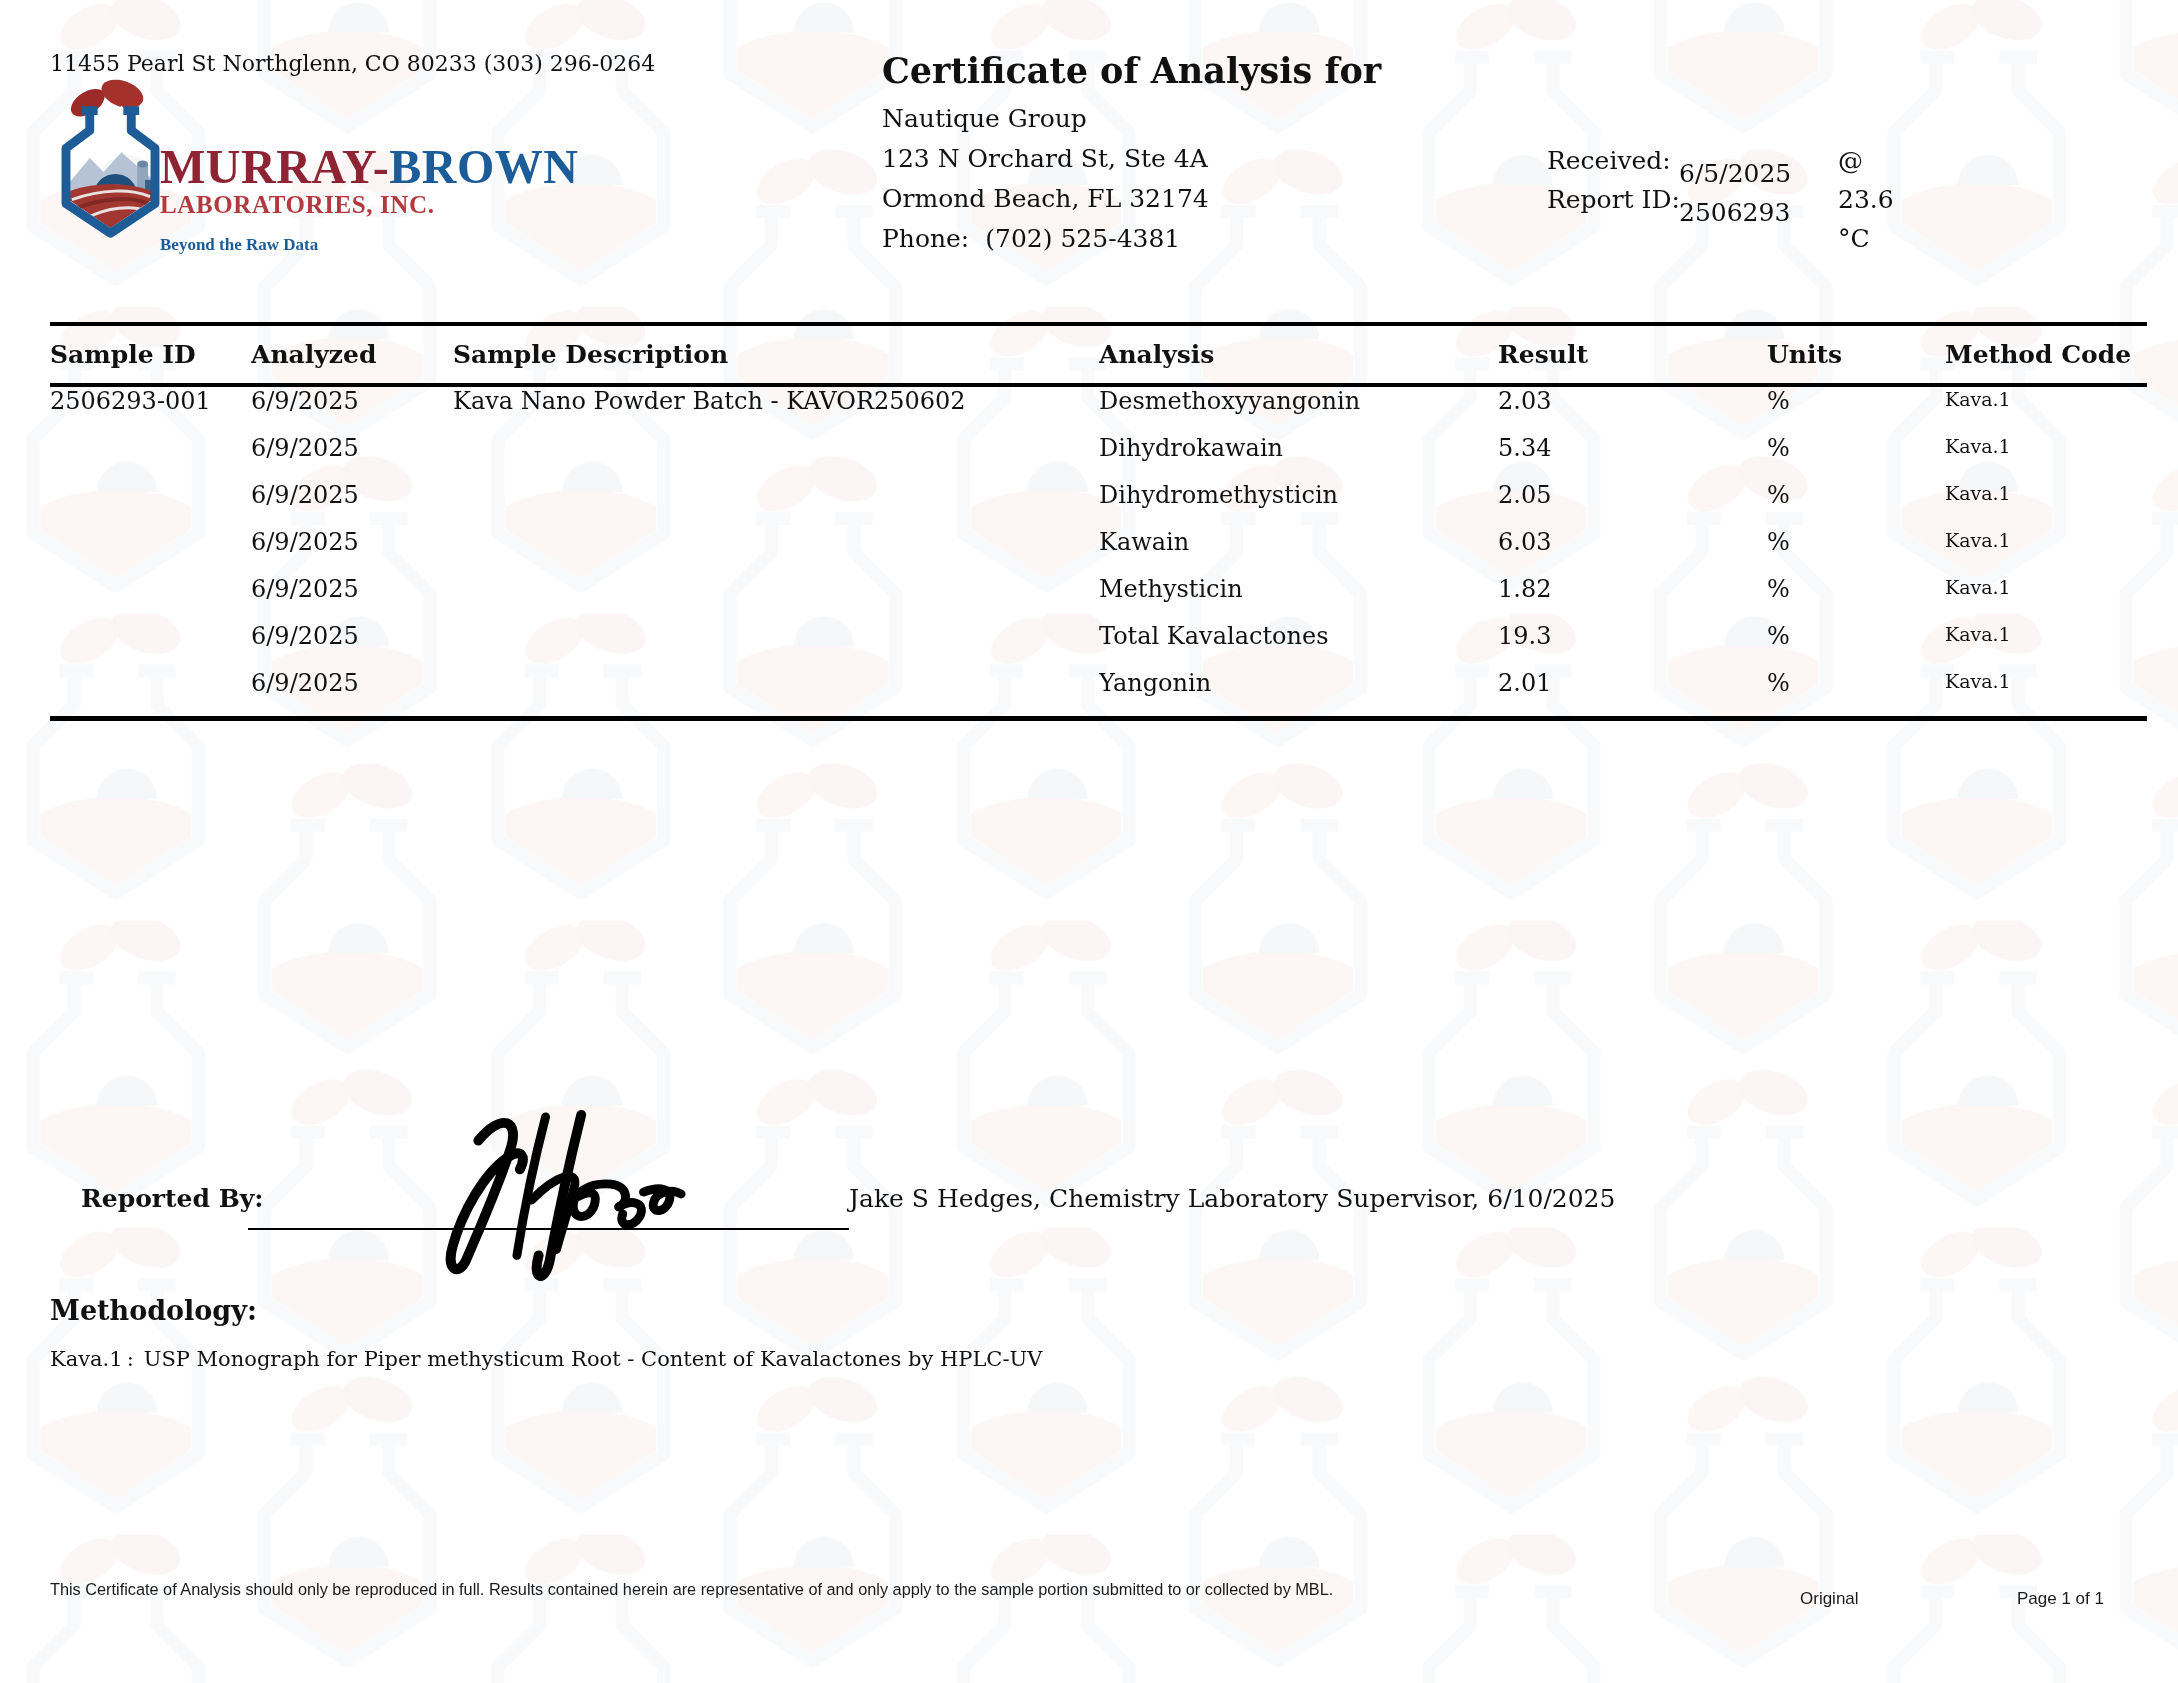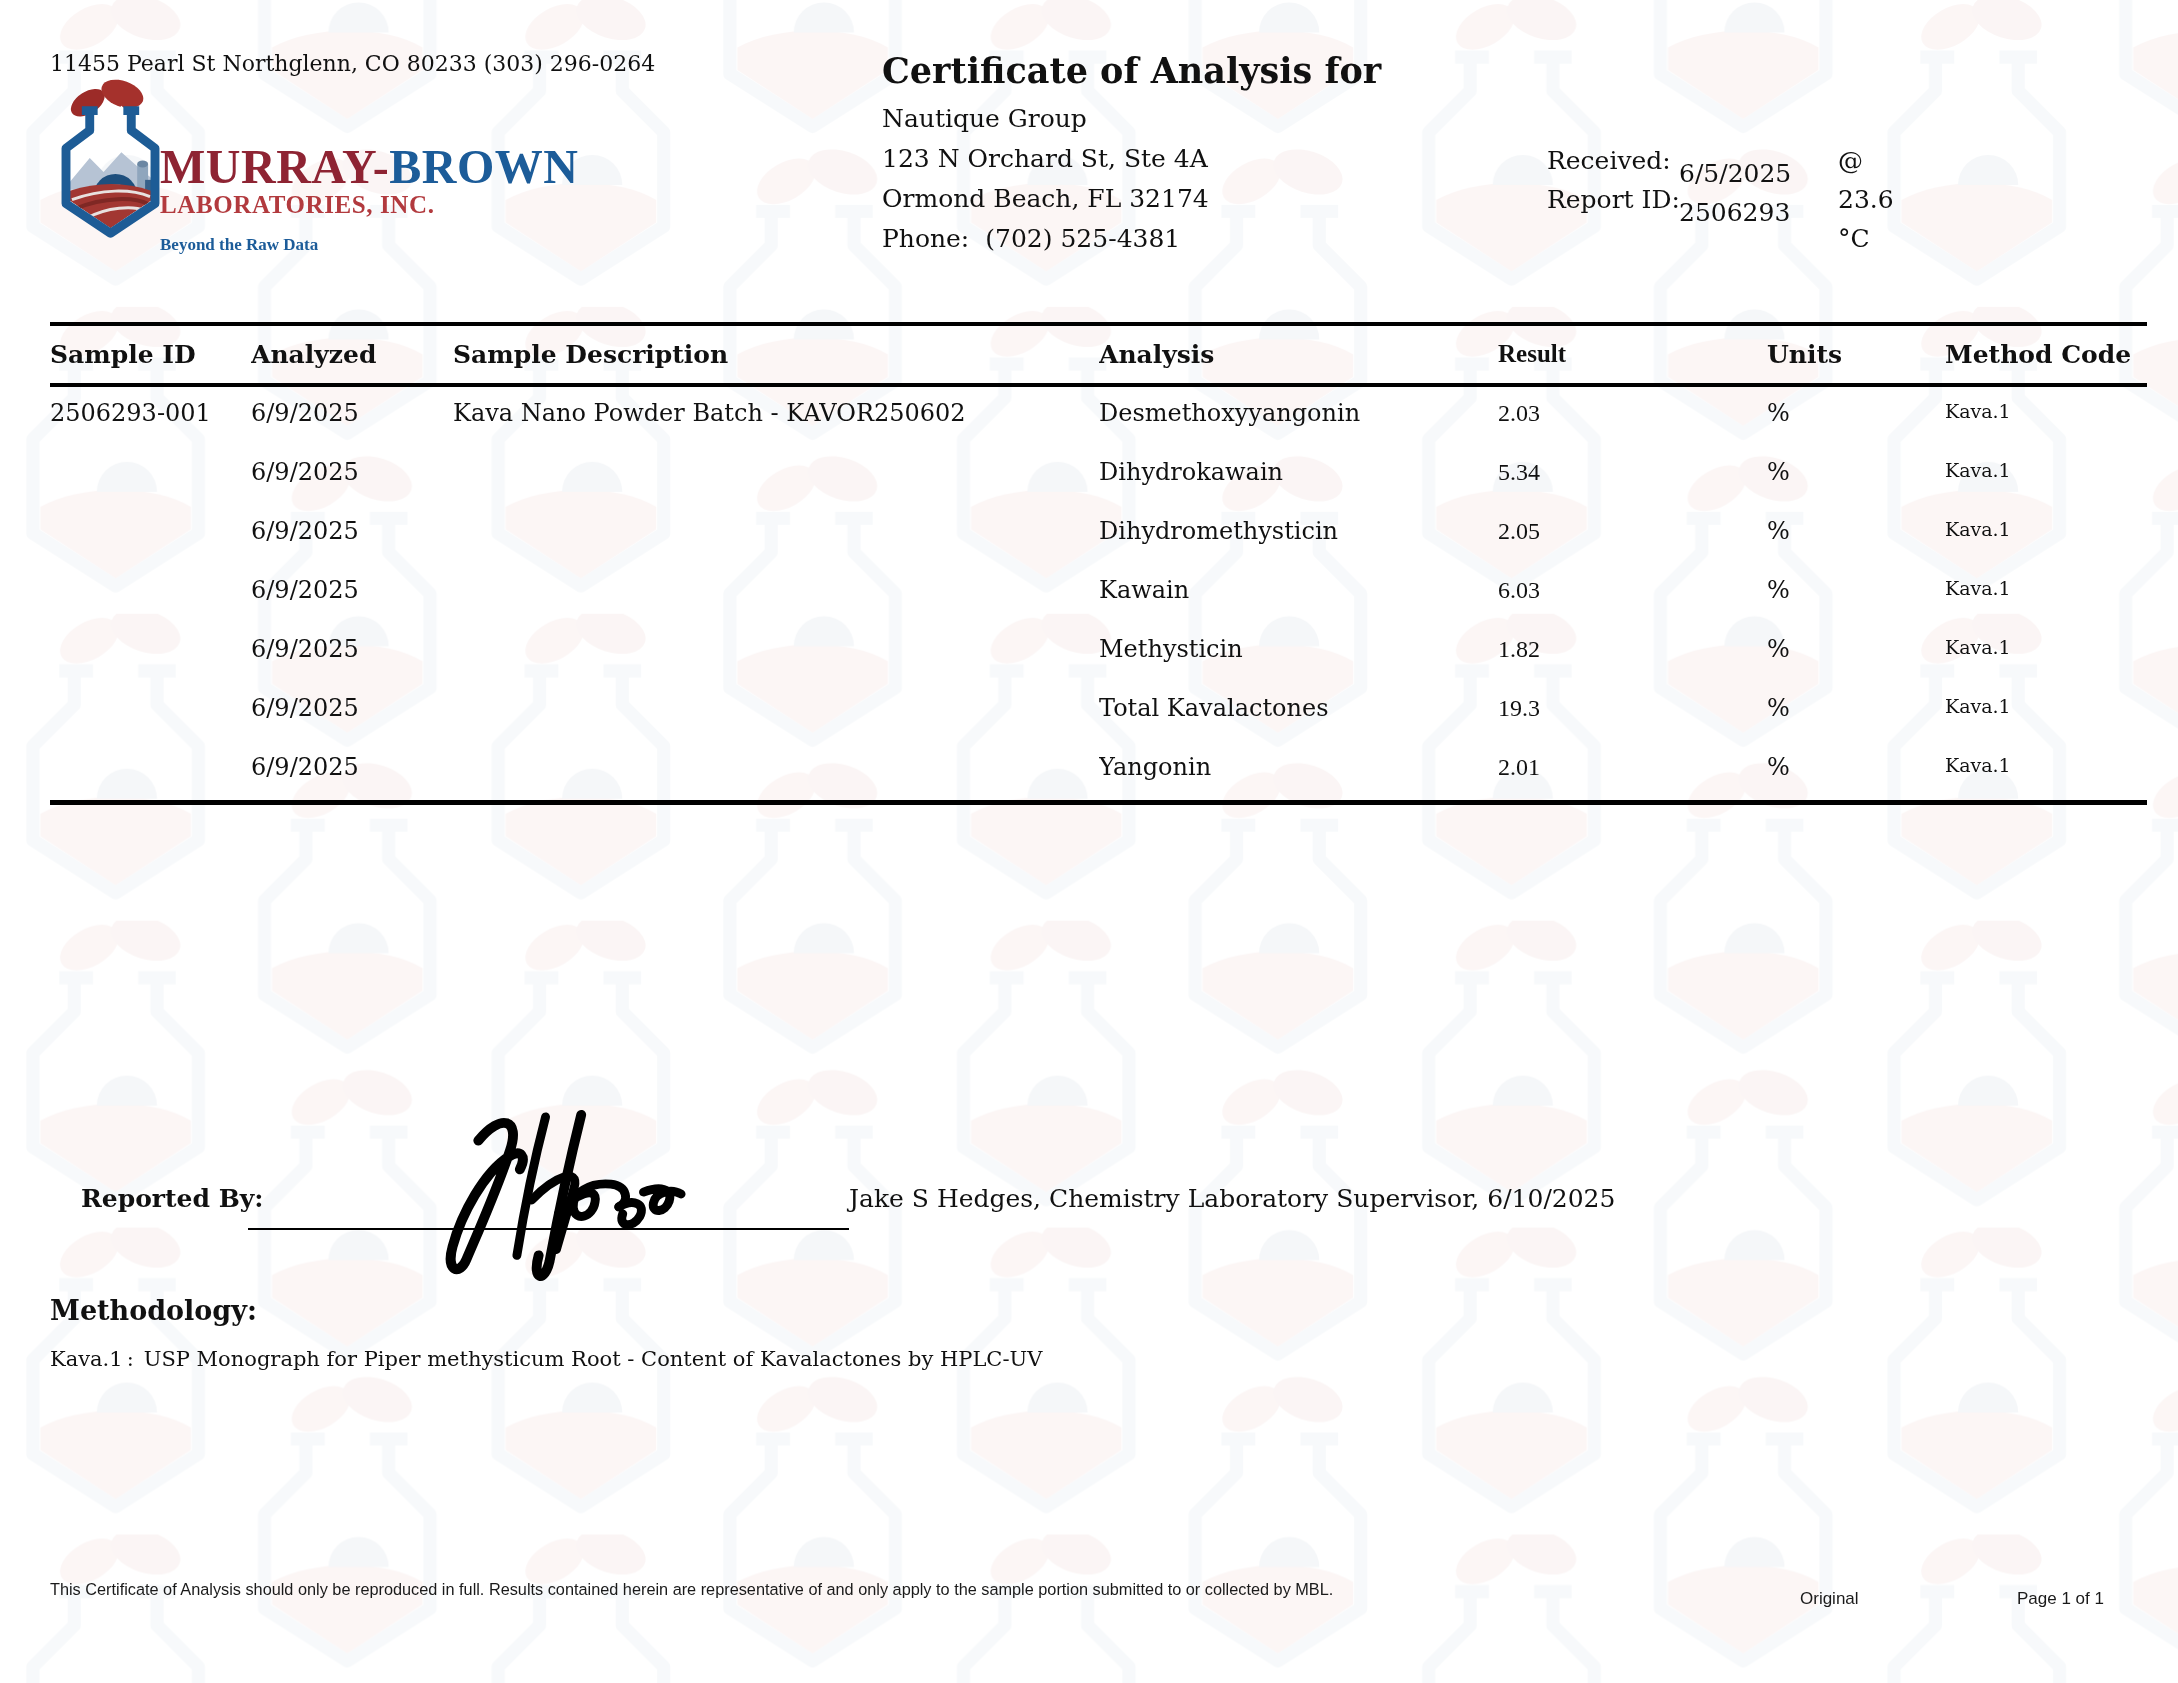--- a/index.html
+++ b/index.html
@@ -26,24 +26,24 @@
   .received-block{left:1547px;top:141px;font-size:25px;line-height:39px;}
   .rcv-row{position:relative;height:39px;}
   .rcv-val{position:absolute;left:132px;top:0;margin-top:13px;}
   .rcv-temp{position:absolute;left:291px;top:0;}
 
   
   .coa-table{left:50px;top:322px;width:2097px;}
   .t-topline{height:4px;background:#000;}
   .t-header{display:flex;height:43px;border-bottom:4px solid #000;font-weight:bold;
             font-size:25px;padding-top:14px;box-sizing:content-box;}
-  .t-row{display:flex;height:44px;font-size:24px;line-height:22px;padding-top:15px;}
+  .t-row{display:flex;height:44px;font-size:24px;line-height:22px;padding-top:3px;}
   .tc{overflow:hidden;white-space:nowrap;}
   .col-0{width:201px;} .col-1{width:202px;} .col-2{width:646px;}
-  .col-3{width:399px;} .col-4{width:269px;font-family:Liberation Serif, serif;} .col-5{width:178px;} .col-6{width:201px;}
+  .col-3{width:399px;} .col-4{width:269px;} .col-5{width:178px;} .col-6{width:201px;}
   .method{font-size:19px;position:relative;top:-2px;}
   .t-bottomline{height:5px;background:#000;}
 
   
   .reported-by{left:81px;top:1184px;font-size:25px;font-weight:bold;}
   .sig-line{left:248px;top:1228px;width:601px;height:2px;background:#000;}
   .sig-svg{left:384px;top:1107px;}
   .signer{left:849px;top:1184px;font-size:25px;}
 
   

